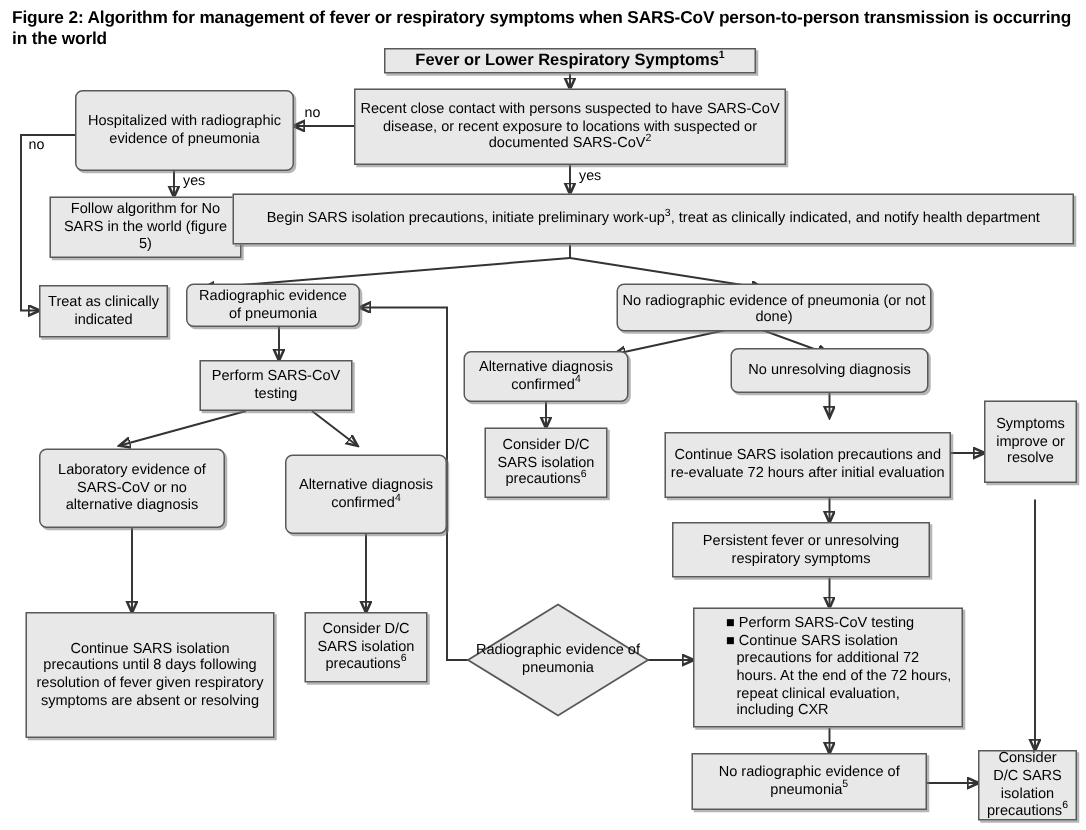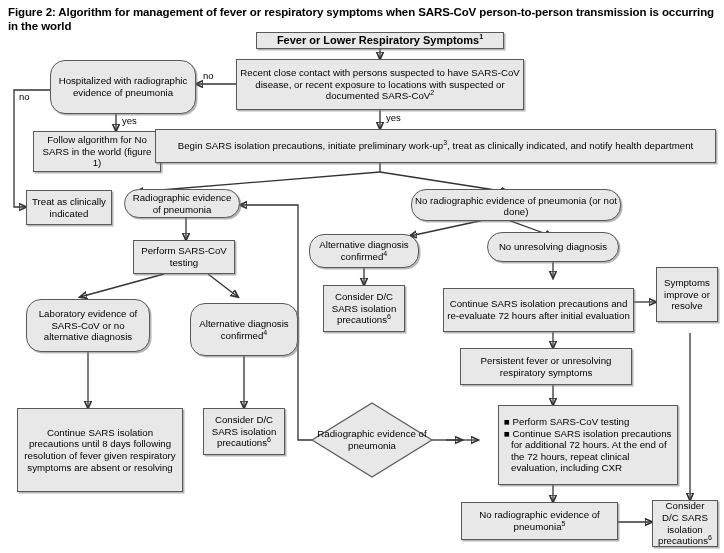--- a/index.html
+++ b/index.html
@@ -35,26 +35,25 @@
     color: #000000;
     font-size: 9.7px;
     line-height: 11.6px;
     display: flex;
     align-items: center;
     justify-content: center;
     text-align: center;
     padding: 2px 3px;
     box-shadow: 1.5px 1.5px 0 rgba(120,120,120,0.55);
   }
-  .node.rounded { border-radius: 15px; }
+  .node.rounded { border-radius: 5px; }
   .node.left-align {
     justify-content: flex-start;
     text-align: left;
-    padding-left: 1px;
-    margin-left: 36px;
+    padding-left: 17px;
   }
   .node .inner { width: 100%; }
   sup {
     font-size: 7px;
     vertical-align: super;
     line-height: 0;
   }
   
   .diamond-wrap {
     position: absolute;
@@ -173,21 +172,21 @@
 
   <div class="node" style="left:236px; top:59px; width:288px; height:51px;">
     <span class="inner"><span>Recent close contact with persons suspected to have SARS-CoV disease, or recent exposure to locations with suspected or documented SARS-CoV</span><sup>2</sup></span>
   </div>
 
   <div class="node rounded" style="left:50px; top:60px; width:146px; height:54px;">
     <span class="inner">Hospitalized with radiographic evidence of pneumonia</span>
   </div>
 
   <div class="node" style="left:33px; top:131px; width:128px; height:41px;">
-    <span class="inner">Follow algorithm for No SARS in the world (figure 1)</span>
+    <span class="inner">Follow algorithm for No SARS in the world (figure 5)</span>
   </div>
 
   <div class="node" style="left:155px; top:129px; width:561px; height:34px;">
     <span class="inner"><span>Begin SARS isolation precautions, initiate preliminary work-up</span><sup>3</sup><span>, treat as clinically indicated, and notify health department</span></span>
   </div>
 
   <div class="node" style="left:26px; top:190px; width:86px; height:35px;">
     <span class="inner">Treat as clinically indicated</span>
   </div>
 
@@ -224,21 +223,21 @@
   </div>
 
   <div class="node" style="left:443px; top:278px; width:191px; height:44px;margin-top:10px;">
     <span class="inner">Continue SARS isolation precautions and re-evaluate 72 hours after initial evaluation</span>
   </div>
 
   <div class="node" style="left:656px; top:267px; width:62px; height:55px;">
     <span class="inner">Symptoms improve or resolve</span>
   </div>
 
-  <div class="node" style="left:460px; top:348px; width:172px; height:37px;">
+  <div class="node" style="left:448px; top:348px; width:172px; height:37px;">
     <span class="inner">Persistent fever or unresolving respiratory symptoms</span>
   </div>
 
   <div class="node" style="left:17px; top:408px; width:166px; height:84px;">
     <span class="inner">Continue SARS isolation precautions until 8 days following resolution of fever given respiratory symptoms are absent or resolving</span>
   </div>
 
   <div class="node" style="left:203px; top:408px; width:82px; height:47px;">
     <span class="inner"><span>Consider D/C SARS isolation precautions</span><sup>6</sup></span>
   </div>

